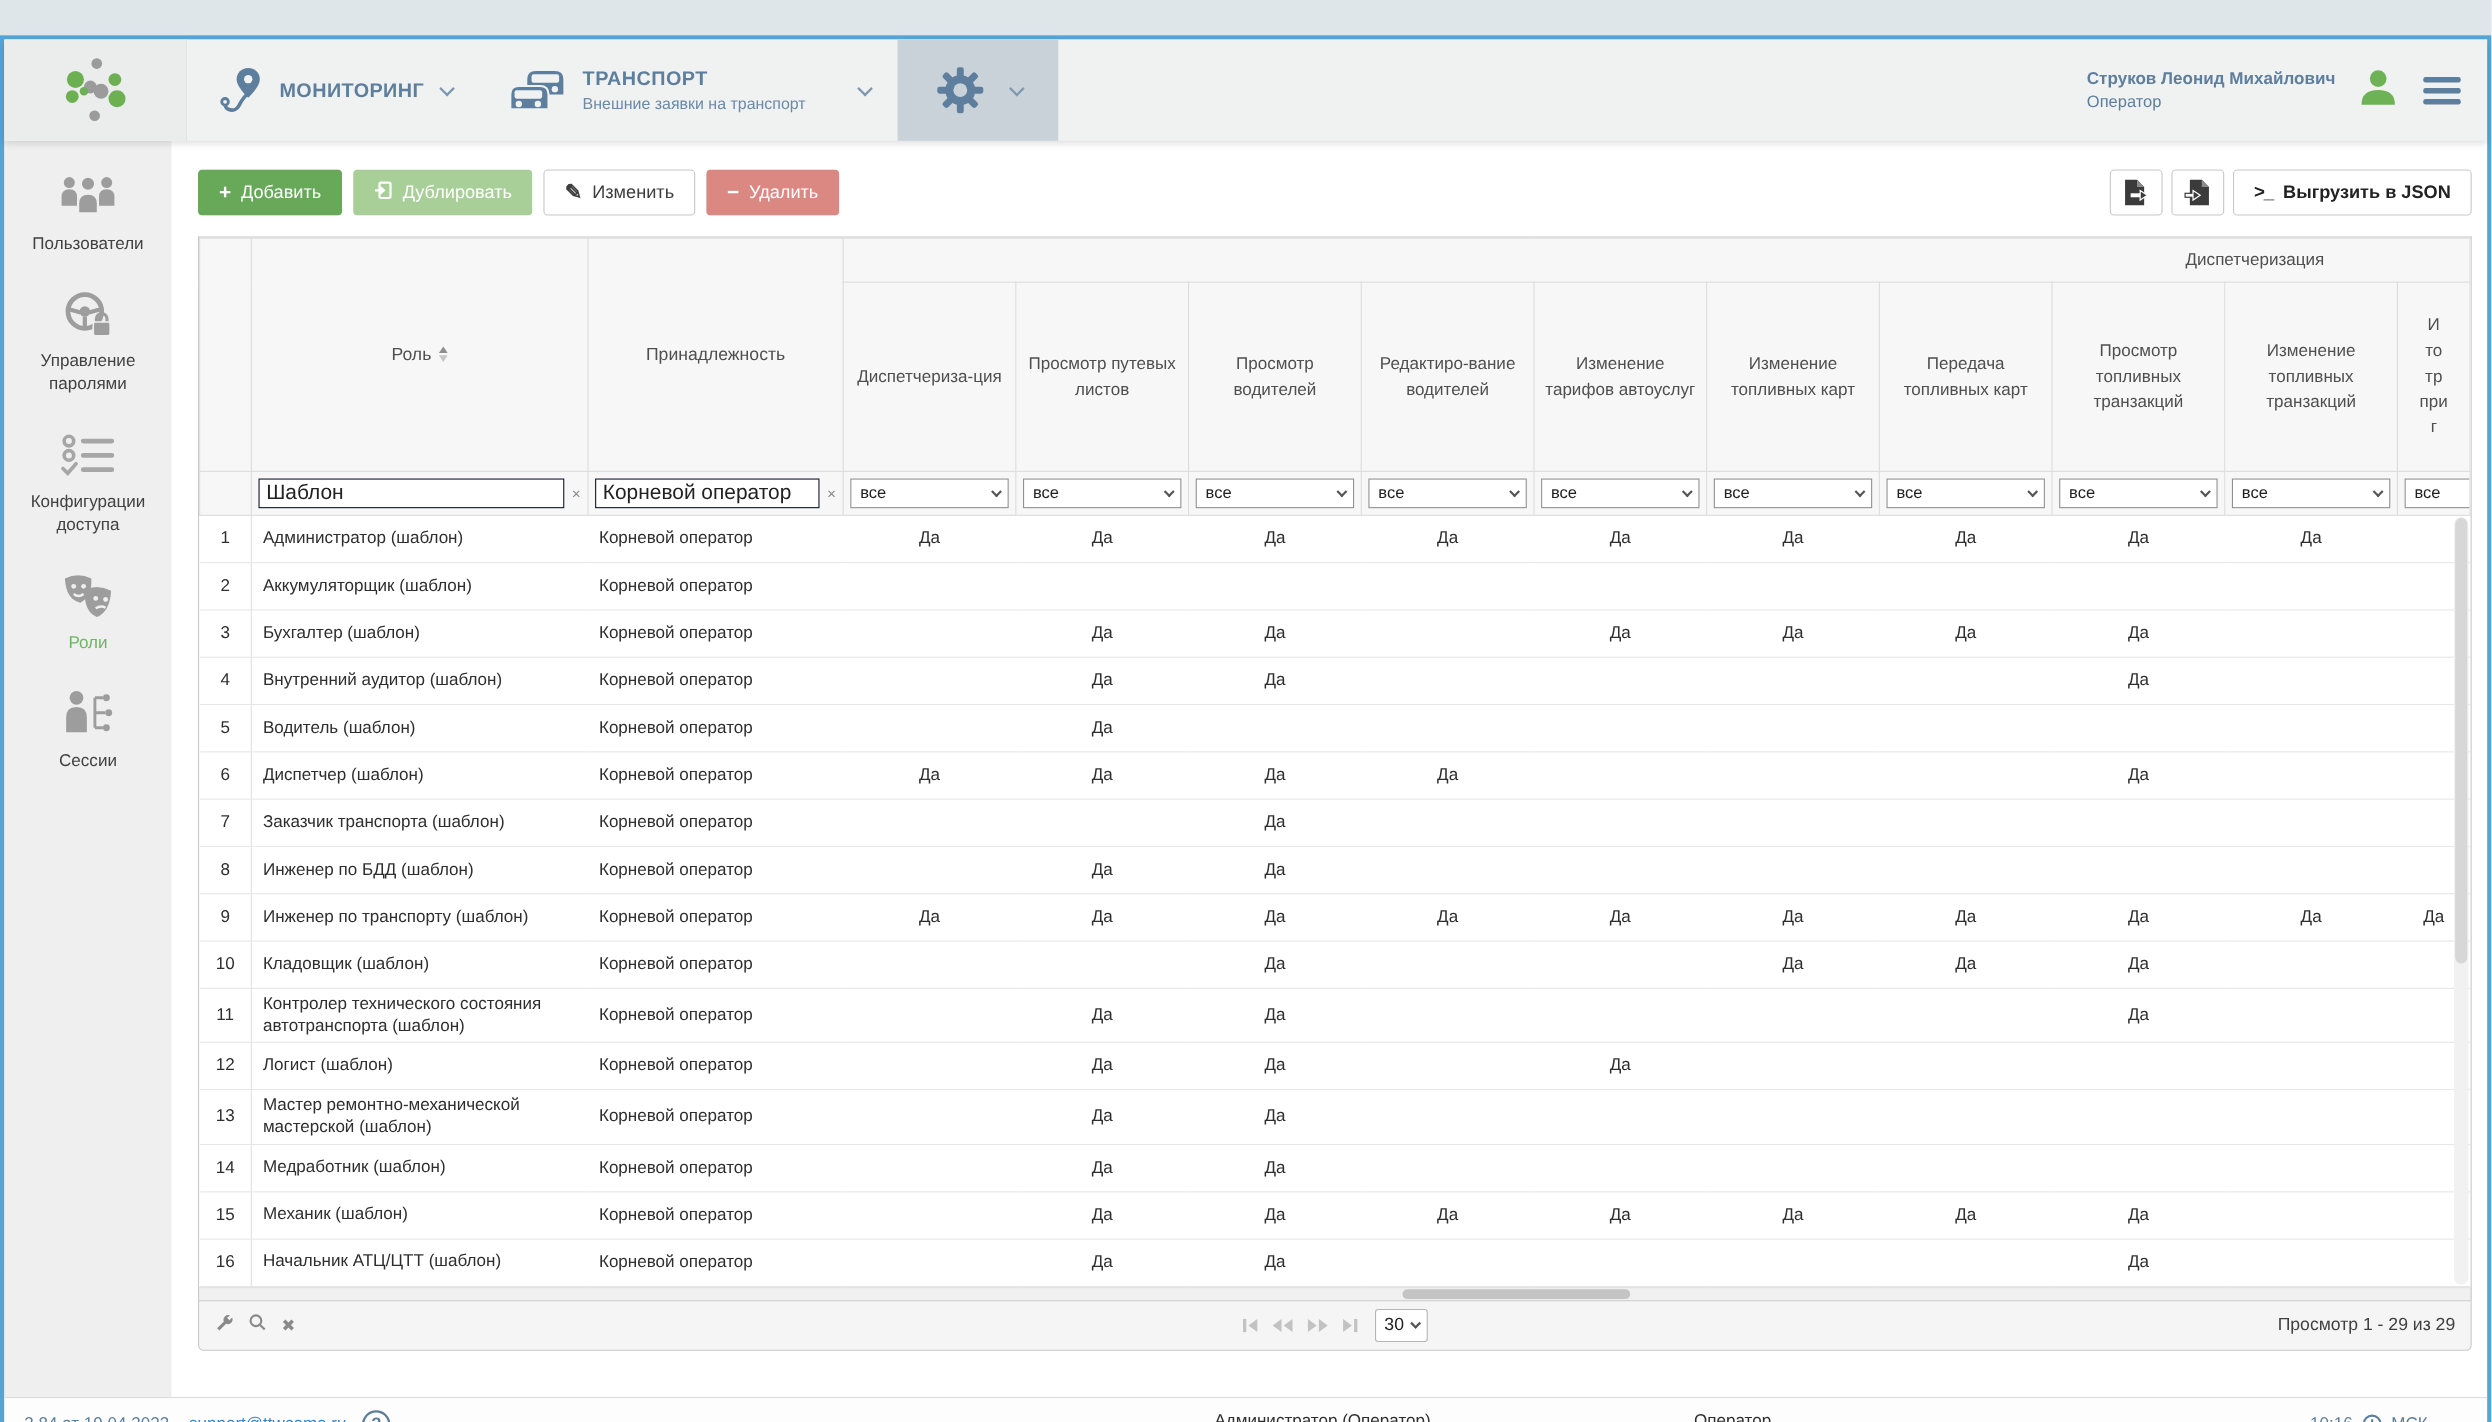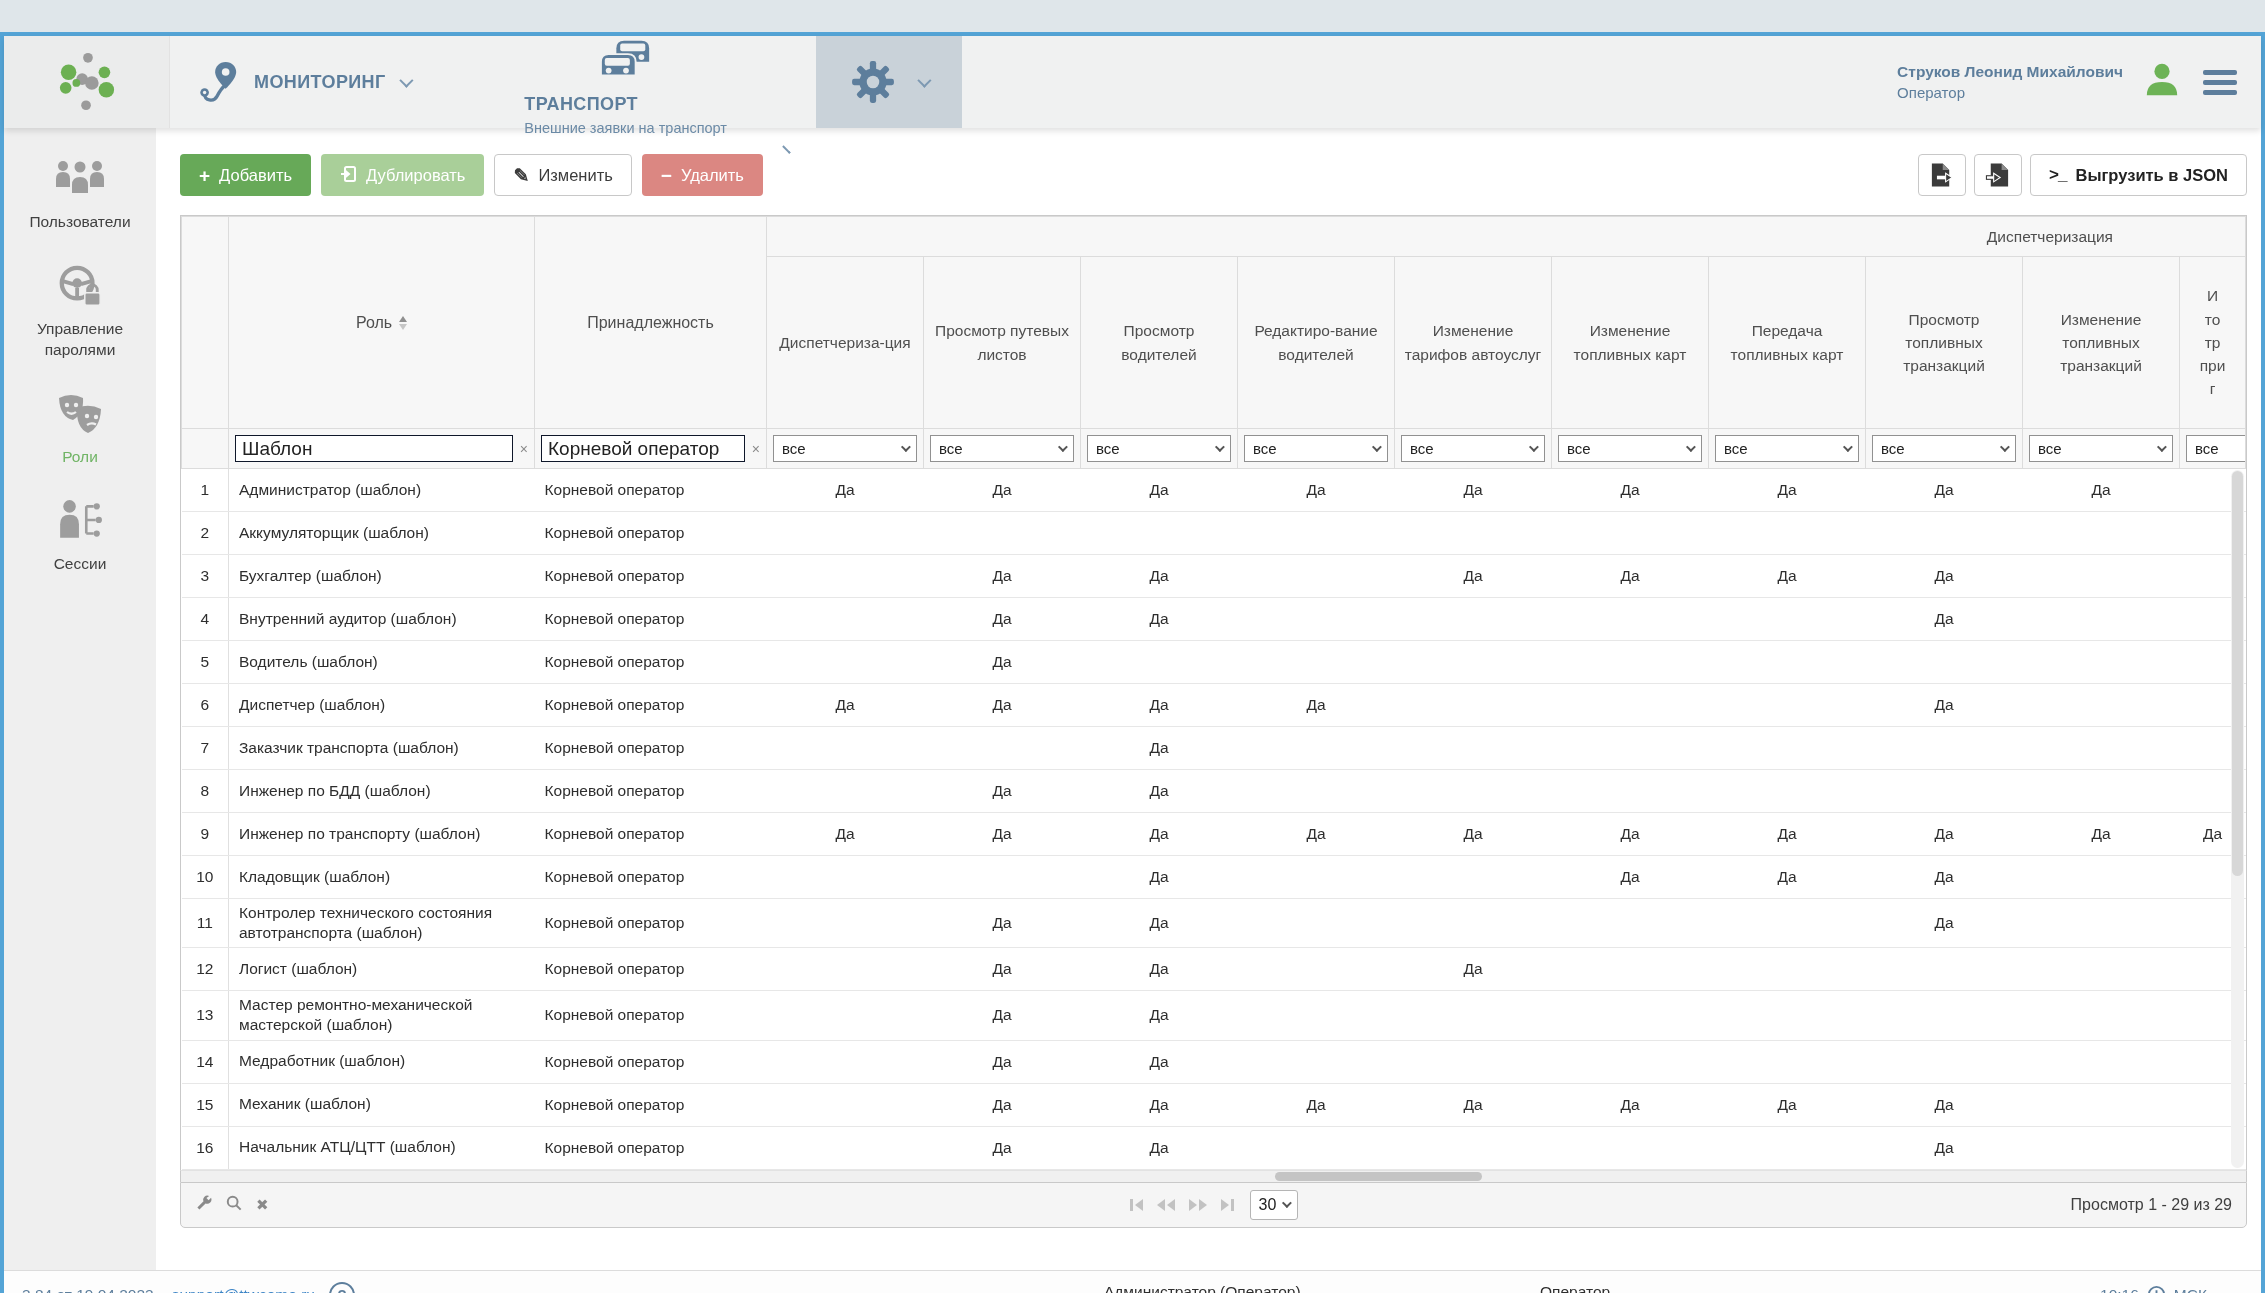--- a/index.html
+++ b/index.html
@@ -13,21 +13,21 @@
   .topbar{ height:92px; background:#f0f1f1; display:flex; align-items:stretch; flex-shrink:0; position:relative; z-index:5;
            box-shadow:0 3px 6px rgba(0,0,0,.12); }
   .logo-box{ width:166px; background:#ebecec; border-right:1px solid #e2e2e2; display:flex; align-items:center; justify-content:center; }
   .logo-box svg{ width:62px; height:62px; }
   .nav-item{ display:flex; align-items:center; gap:14px; padding:0 26px; color:#5d7e9c; cursor:pointer; }
   .nav-item .nav-label{ font-size:18px; font-weight:bold; letter-spacing:.4px; }
   .nav-sub{ font-size:14.5px; font-weight:normal; color:#6b8aa6; margin-top:5px; }
   .chev{ width:10px; height:10px; border-right:2px solid #7d99b2; border-bottom:2px solid #7d99b2;
          transform:rotate(45deg) translateY(-2px); display:inline-block; }
   .nav-icon svg{ display:block; }
-  .nav-transport{ min-width:380px;flex-direction:column; }
+  .nav-transport{ min-width:380px; }
   .nav-transport .chev{ margin-left:auto; }
   .nav-gear{ background:#c9d2d9; padding:0 34px; gap:22px; }
   .top-spacer{ flex:1; }
   .searchbox{ display:flex; align-items:center; gap:10px; margin-right:28px; }
   .searchbox input{ border:none; border-bottom:1px solid #cfcfcf; background:transparent; width:210px;
                     font-size:16px; padding:4px 2px; color:#444; outline:none; font-family:inherit;}
   .searchbox input::placeholder{ color:#b9b9b9; }
   .userblock{ display:flex; flex-direction:column; justify-content:center; color:#5d7e9c; margin-right:20px; }
   .userblock .u-name{ font-size:15.5px; font-weight:bold; }
   .userblock .u-role{ font-size:15px; margin-top:3px; }
@@ -243,20 +243,29 @@
         <svg viewBox="0 0 48 48">
           <circle cx="21" cy="21" r="16" fill="none" stroke="#9d9d9d" stroke-width="4.5"></circle>
           <circle cx="21" cy="21" r="5" fill="#9d9d9d"></circle>
           <path d="M6 19 l11 3 M36 19 l-11 3 M21 26 v12" stroke="#9d9d9d" stroke-width="4"></path>
           <path d="M32 31 v-3 a5 5 0 0 1 10 0 v3" fill="none" stroke="#9d9d9d" stroke-width="3"></path>
           <rect x="29" y="31" width="16" height="13" rx="2" fill="#9d9d9d" stroke="#efefef" stroke-width="1.5"></rect>
         </svg>
         <span class="side-label">Управление паролями</span>
       </div>
 
+      <div class="side-item">
+        <svg viewBox="0 0 48 40" fill="none" stroke="#a6a6a6" stroke-width="3" stroke-linecap="round">
+          <circle cx="8" cy="8" r="4"></circle>
+            <circle cx="8" cy="20" r="4"></circle>
+          <path d="M3 31 l4 4 l7 -8"></path>
+          <path d="M20 8 h24 M20 20 h24 M20 32 h24" stroke-width="4"></path>
+        </svg>
+        <span class="side-label">Конфигурации доступа</span>
+      </div>
 
       <div class="side-item active">
         <svg viewBox="0 0 52 42" fill="#9d9d9d">
           <path d="M5 5 q12 -6 24 0 q1 16 -10 22 q-13 -3 -14 -22 z"></path>
           <path d="M23 15 q12 -5 24 1 q-1 19 -13 24 q-12 -5 -11 -25 z"></path>
           <circle cx="13" cy="12" r="2.2" fill="#efefef"></circle>
             <circle cx="22" cy="12" r="2.2" fill="#efefef"></circle>
           <path d="M13 19 q4.5 3.5 9 0" stroke="#efefef" stroke-width="2.2" fill="none"></path>
           <circle cx="33" cy="23" r="2.2" fill="#efefef"></circle>
             <circle cx="42" cy="24" r="2.2" fill="#efefef"></circle>

